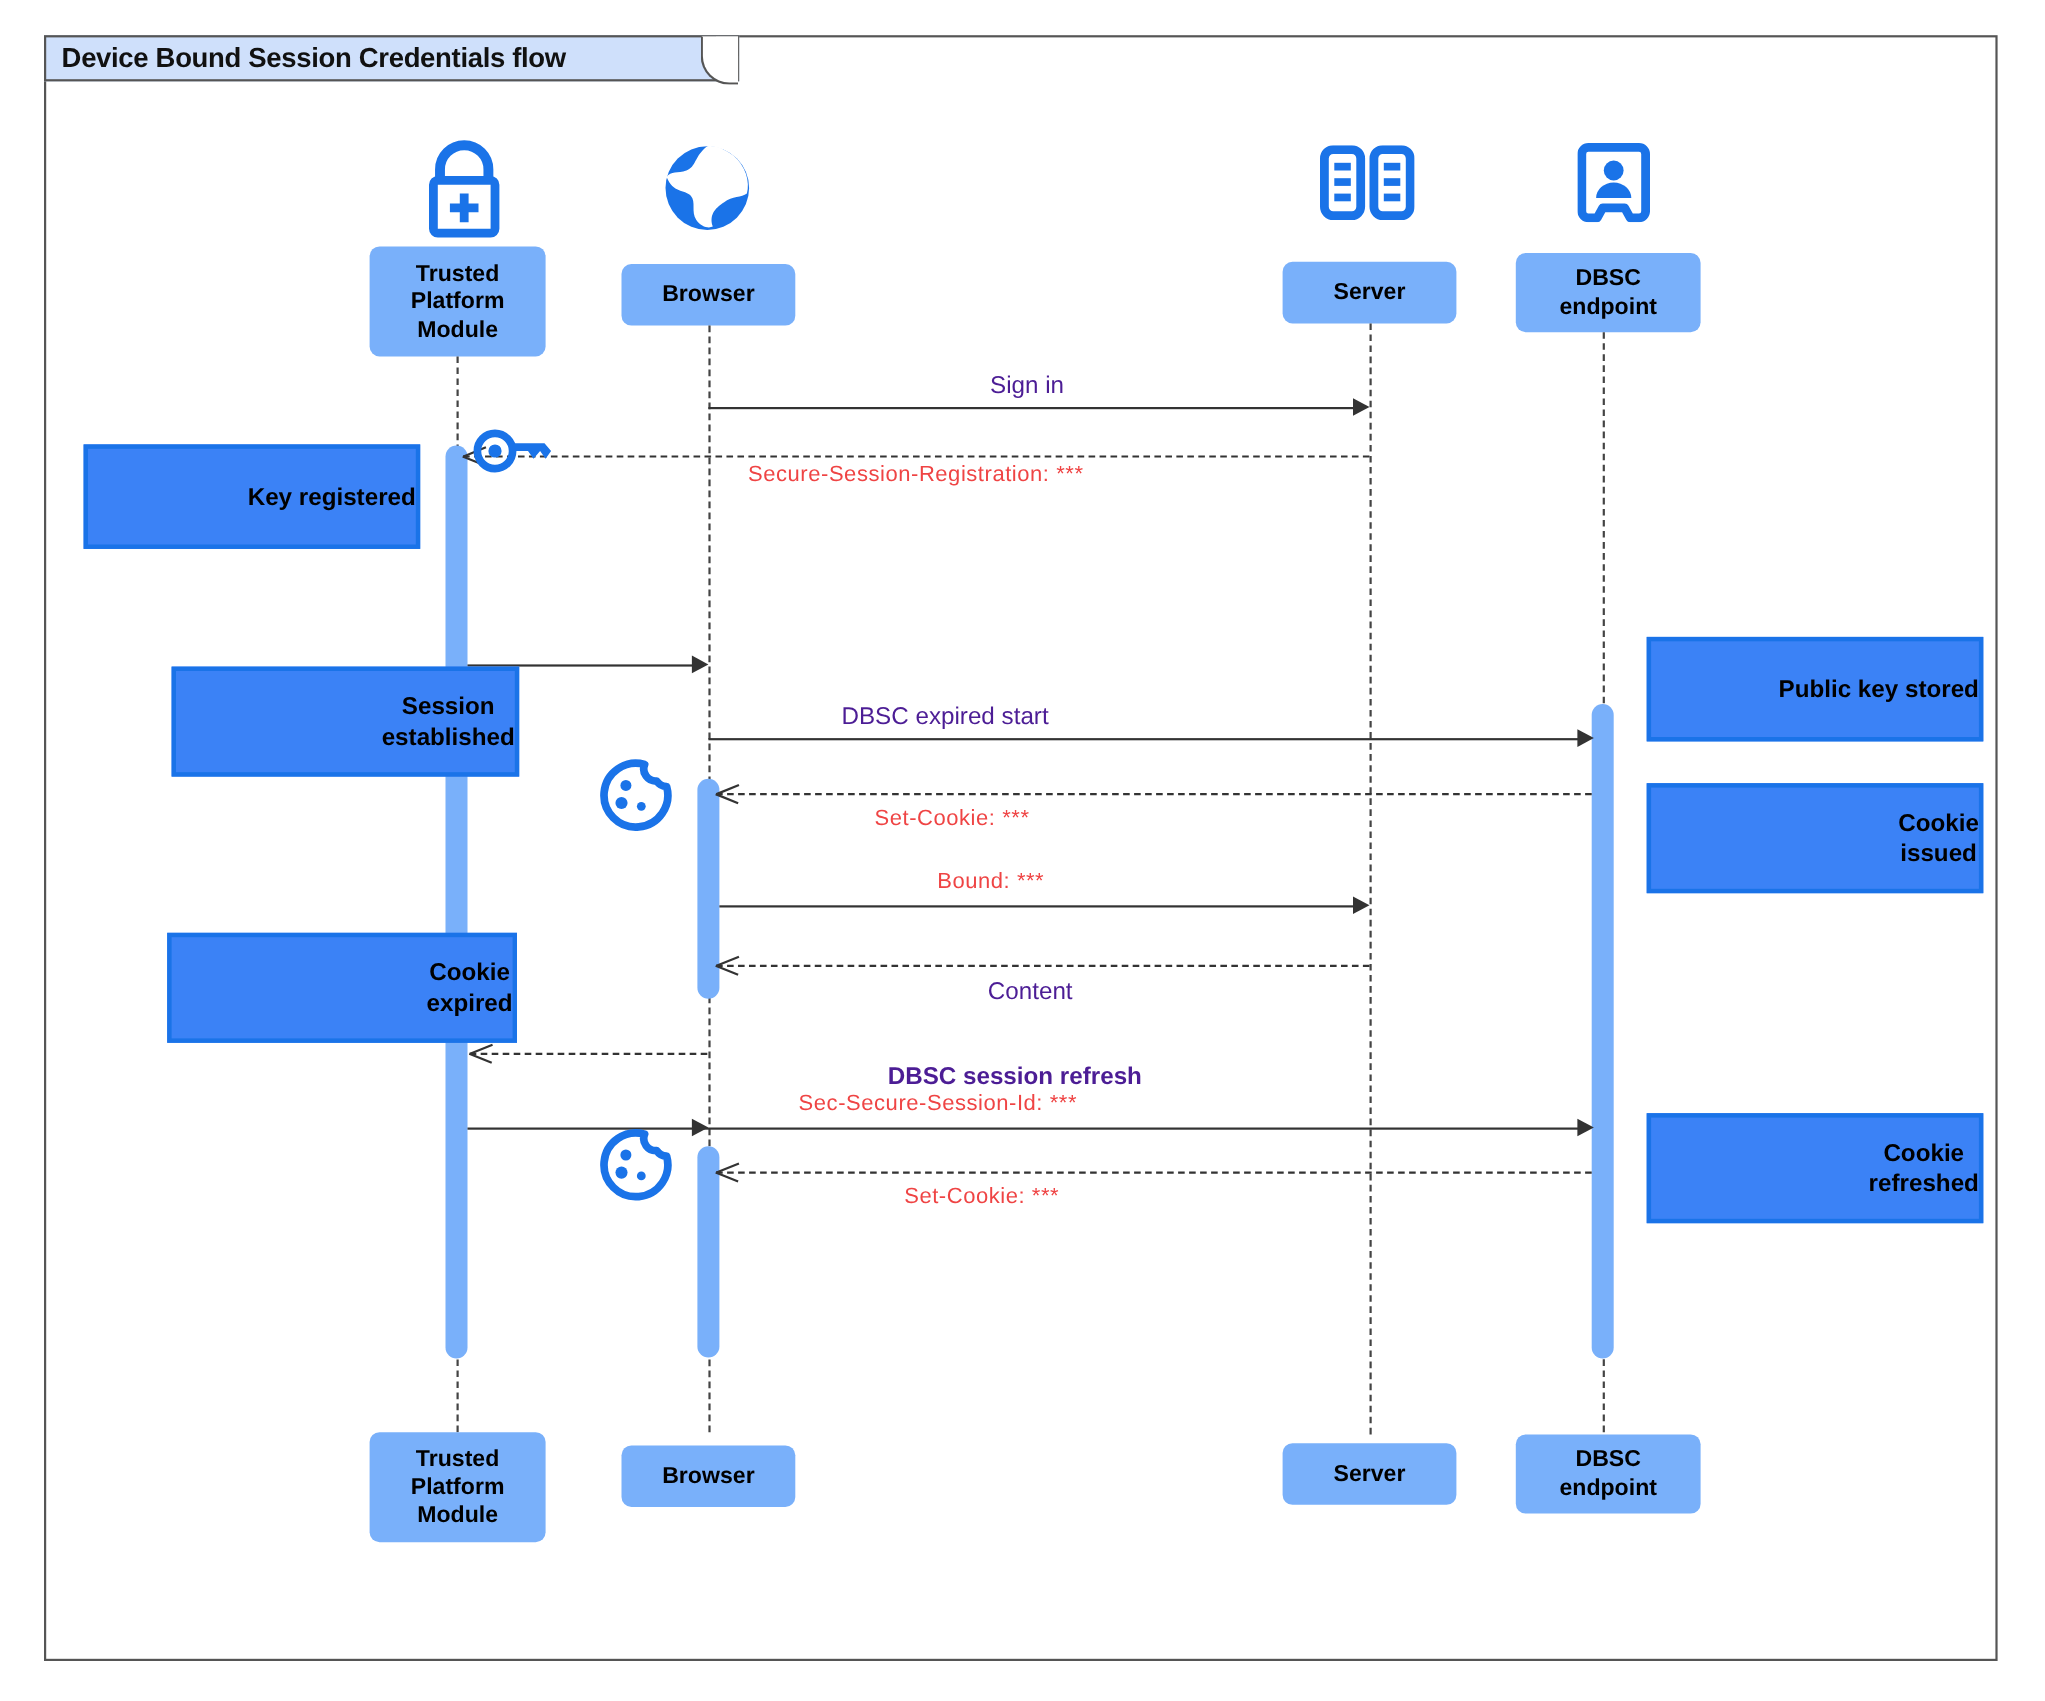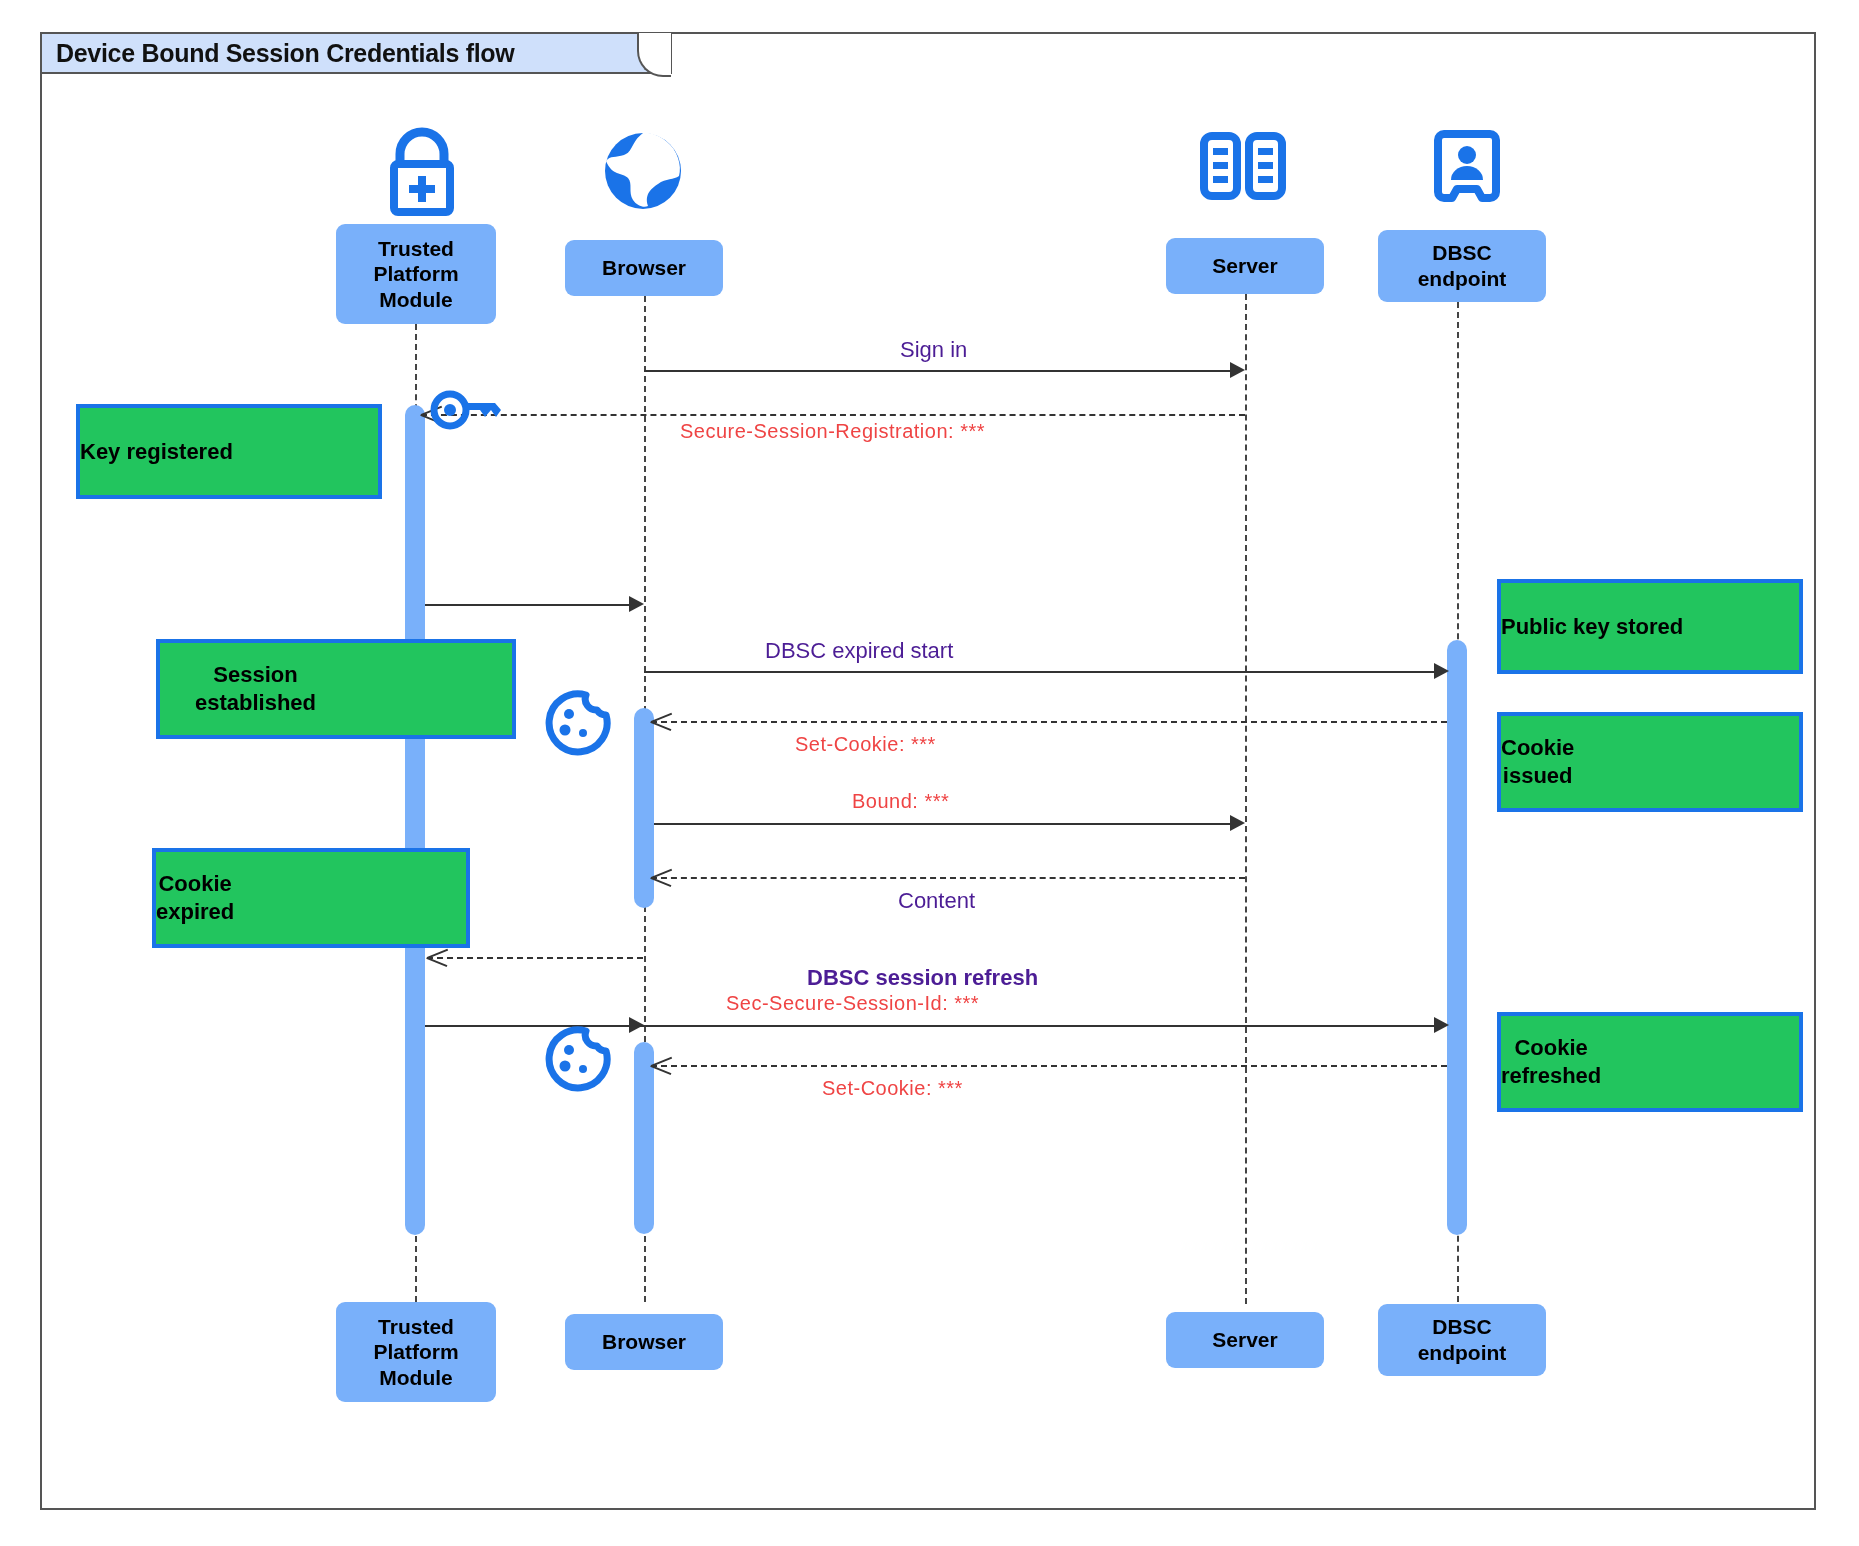--- a/index.html
+++ b/index.html
@@ -26,22 +26,22 @@
         font-weight:bold;font-size:21px;display:flex;align-items:center;
         justify-content:center;text-align:center;line-height:1.22;box-sizing:border-box;}
 
   
   .lifeline{position:absolute;width:0;border-left:2px dashed #444;}
 
   
   .act{position:absolute;width:20px;background:#79b0fa;border-radius:10px;}
 
   
-  .note{position:absolute;background:#22c55e;border:4px solid #1a73e8;
-        box-sizing:border-box;display:flex;align-items:center;justify-content:flex-start;
+  .note{position:absolute;background:#3b82f6;border:4px solid #1a73e8;
+        box-sizing:border-box;display:flex;align-items:center;justify-content:flex-end;
         text-align:center;font-weight:bold;font-size:22px;color:#000;line-height:1.26;}
 
   
   .mlabel{position:absolute;font-size:22px;color:#4c1d95;white-space:nowrap;}
   .mlabel.mono{font-family:Liberation Sans, sans-serif;
                font-size:20px;color:#ef4444;letter-spacing:.5px;}
 
   
   .mline{position:absolute;height:0;border-top:2px solid #333;}
   .mline.dashed{border-top:2px dashed #333;}
@@ -220,21 +220,21 @@
       <circle cx="24" cy="24" r="5" fill="#1a73e8"></circle>
       <circle cx="20" cy="40" r="5.5" fill="#1a73e8"></circle>
       <circle cx="38" cy="43" r="4" fill="#1a73e8"></circle>
     </svg>
   </div>
 
   <div class="note" style="left:76px;top:404px;width:306px;height:95px;">
     <div>Key registered</div>
   </div>
 
-  <div class="note" style="left:156px;top:639px;width:360px;height:100px;padding-left:35px;">
+  <div class="note" style="left:156px;top:606px;width:316px;height:100px;padding-left:35px;">
     <div>
       <div>Session</div>
       <div>established</div>
     </div>
   </div>
 
   <div class="note" style="left:152px;top:848px;width:318px;height:100px;">
     <div>
       <div>Cookie</div>
       <div>expired</div>

